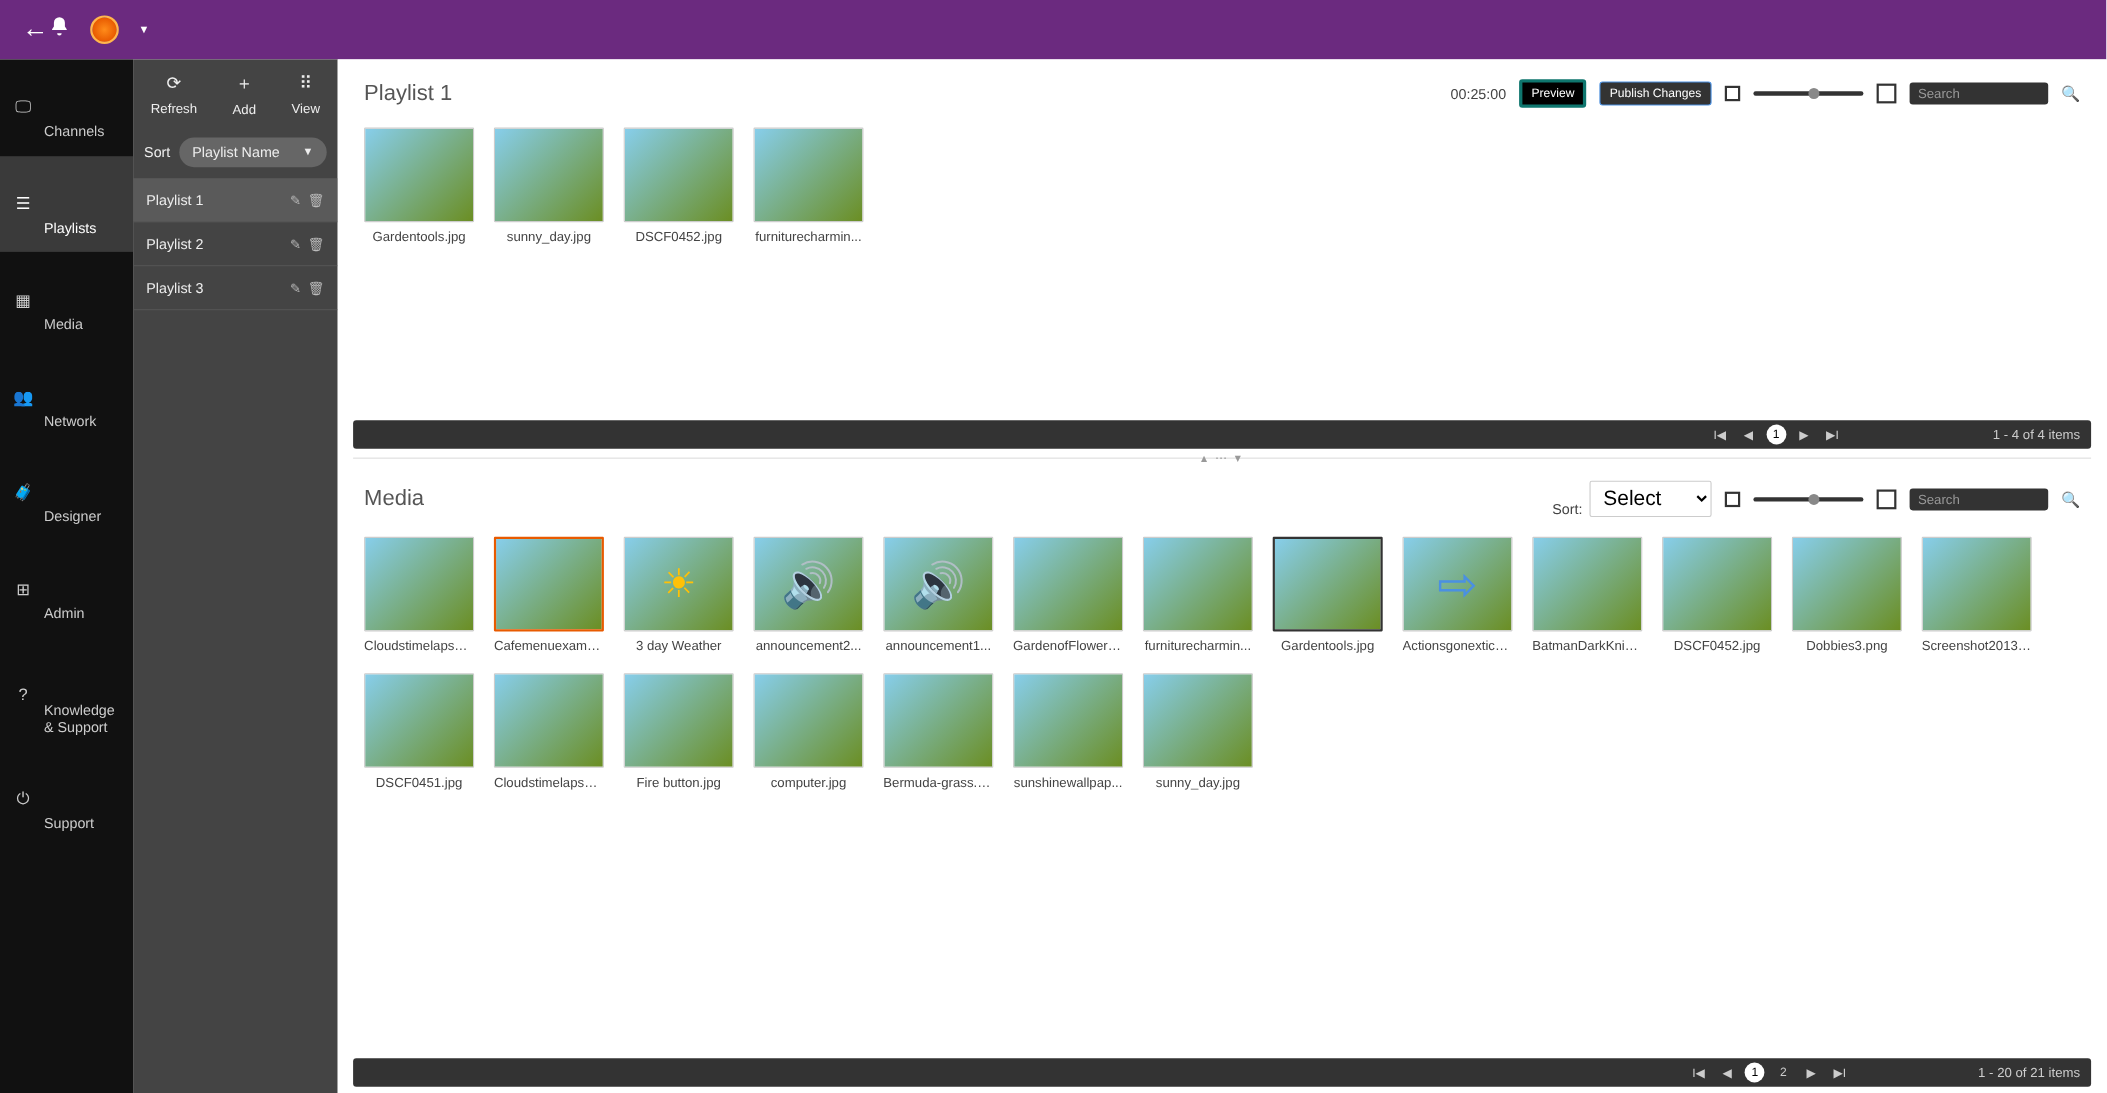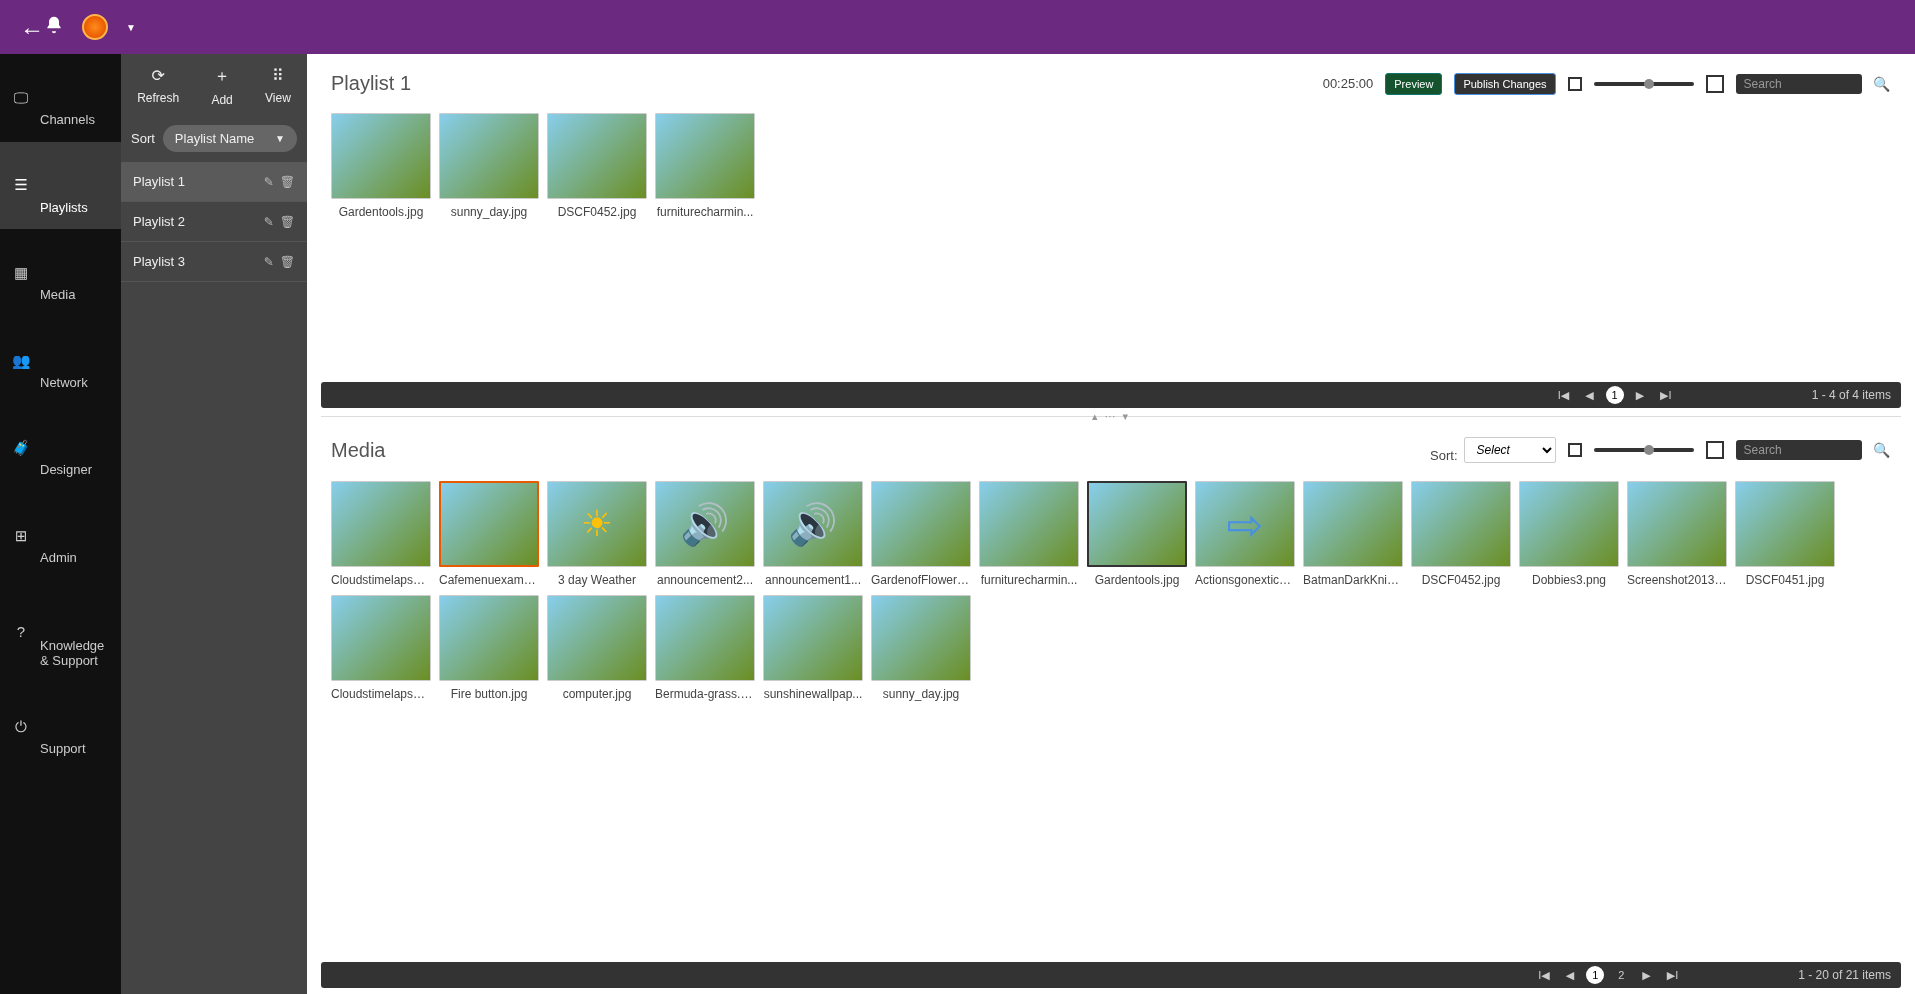--- a/index.html
+++ b/index.html
@@ -35,47 +35,47 @@
 .plpanel .plist .pitem { display: flex; align-items: center; justify-content: space-between; padding: 12px 12px; border-bottom: 1px solid #555; font-size: 13px; cursor: pointer; }
 .plpanel .plist .pitem.sel { background: #5a5a5a; }
 .plpanel .plist .pactions { display: flex; gap: 6px; font-size: 12px; color: #bbb; }
 
 
 .main { flex: 1; display: flex; flex-direction: column; min-width: 0; background: #fff; overflow: hidden; }
 
 .section-head { display: flex; align-items: center; padding: 18px 24px 8px; gap: 12px; }
 .section-head .title { font-size: 20px; color: #555; font-weight: 400; flex: 1; }
 .section-head .time { font-size: 13px; color: #444; }
-.btn-dark { background: #14532d; color: #fff; border: 1px solid #0f766e; border-radius: 3px; font-size: 11px; padding: 4px 8px; cursor: pointer; }
+.btn-dark { background: #000000; color: #fff; border: 3px solid #0f766e; border-radius: 3px; font-size: 11px; padding: 4px 8px; cursor: pointer; }
 .btn-dark.outline { background: #333; border: 1px solid #4a90e2; }
 .sqbox { width: 14px; height: 14px; border: 2px solid #333; display: inline-block; cursor: pointer; }
 .slider { width: 100px; height: 4px; background: #333; position: relative; border-radius: 2px; }
 .slider .thumb { position: absolute; width: 10px; height: 10px; background: #888; border-radius: 50%; top: -3px; left: 50%; }
 .searchwrap { background: #333; border-radius: 3px; display: flex; align-items: flex-start; padding: 3px 8px; }
 .searchwrap input { background: transparent; border: none; color: #ccc; font-size: 12px; width: 110px; outline: none; }
 .searchwrap input::placeholder { color: #999; }
 .magnify { color: #333; font-size: 14px; cursor: pointer; }
 
-.thumbgrid { display: flex; flex-wrap: wrap; gap: 8px; padding: 10px 24px 6px; align-content: flex-start; }
+.thumbgrid { display: flex; flex-wrap: wrap; gap: 18px; padding: 10px 24px 6px; align-content: flex-start; }
 .thumb { width: 100px; text-align: center; cursor: pointer; }
 .thumb .img { width: 100px; height: 86px; border: 1px solid #ccc; background: linear-gradient(135deg,#87ceeb 0%, #6b8e23 100%); border-radius: 1px; position:relative; overflow:hidden;}
 .thumb .cap { font-size: 12px; color: #444; margin-top: 6px; white-space: nowrap; overflow: hidden; text-overflow: ellipsis; }
 .thumb.sel .img { border: 2px solid #333; }
 
 .pager { background: #333; color: #ccc; margin: 6px 14px 6px; border-radius: 3px; display: flex; align-items: center; padding: 4px 10px; font-size: 12px; gap: 8px; }
 .pager .spacer { flex: 1; }
 .pager .pgbtn { cursor: pointer; padding: 0 4px; font-size:11px;}
 .pager .pgnum { background: #fff; color: #000; border-radius: 50%; width: 18px; height: 18px; display: inline-flex; align-items: center; justify-content: center; font-size: 11px; }
 .pager .pgnum.plain { background: transparent; color: #ccc; }
 
 .divider-h { height: 1px; background: #ddd; margin: 2px 14px; position: relative; }
 .divider-handle { position: absolute; left: 50%; top: -6px; transform: translateX(-50%); color: #999; font-size: 11px; letter-spacing: 2px; cursor: row-resize; }
 
 .media-sort { font-size: 13px; color: #444; display:flex; align-items:flex-end; gap:6px;}
-.media-sort select { border: 1px solid #ccc; padding: 4px 28px 4px 8px; font-size: 12px; background:#fff; border-radius:2px;font-style:italic;}
+.media-sort select { border: 1px solid #ccc; padding: 4px 28px 4px 8px; font-size: 19px; background:#fff; border-radius:2px;}
 
 .upper { flex: 0 0 360px; display: flex; flex-direction: column; }
 .lower { flex: 1; display: flex; flex-direction: column; min-height: 0; }
 .lower .thumbgrid { overflow-y: auto; flex: 1; }
 
 
 .ph-sky { background: linear-gradient(to bottom,#4a90e2 0%, #87ceeb 50%, #fff 100%); }
 .ph-wood { background: linear-gradient(135deg,#4a3520 0%, #3a2510 50%, #2a1a08 100%); }
 .ph-forest { background: linear-gradient(to bottom,#a0c878 0%, #5a7840 60%, #3a2818 100%); }
 .ph-patio { background: linear-gradient(to bottom,#f0f0e8 0%, #8a9a5a 70%, #6a7a4a 100%); }

